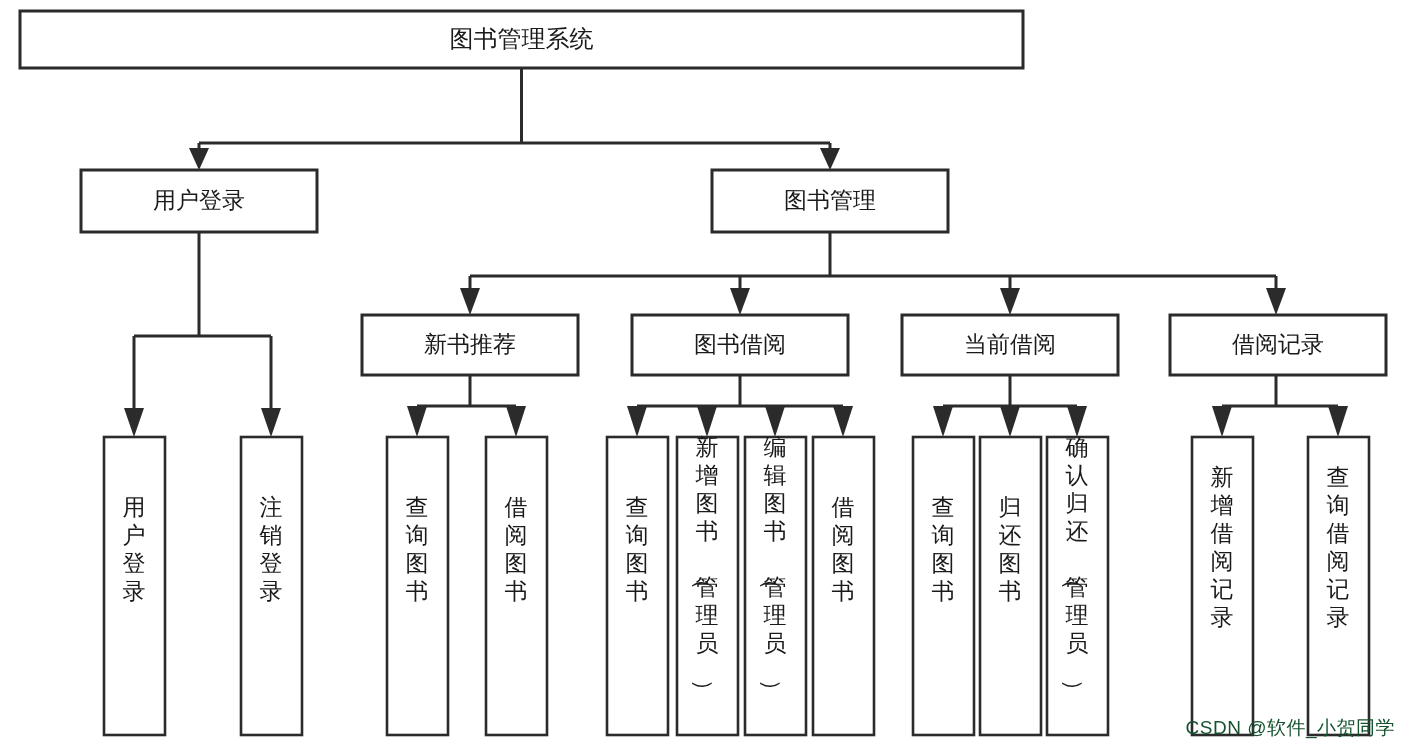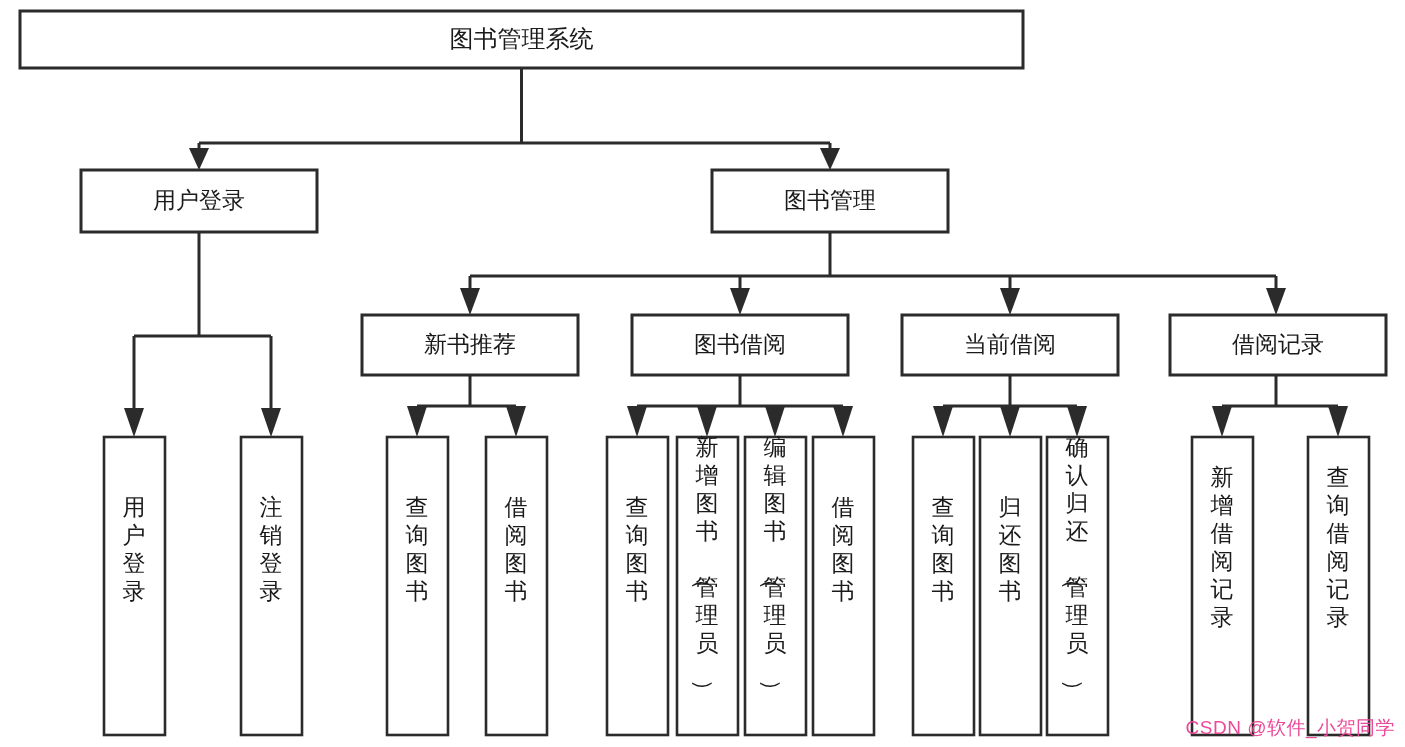--- a/index.html
+++ b/index.html
@@ -59,21 +59,21 @@
     font-family: "Liberation Sans", "DejaVu Sans", sans-serif;
     font-size: 23px;
     text-anchor: middle;
   }
   .watermark {
     position: absolute;
     right: 10px;
     bottom: 6px;
     font-family: "Liberation Sans", "DejaVu Sans", sans-serif;
     font-size: 19px;
-    color: #ec4899;
+    color: #14532d;
     letter-spacing: 0.5px;
     white-space: nowrap;
     pointer-events: none;
   }
 </style>
 </head>
 <body>
 
 <div id="diagram-root">
   <svg class="flow" viewBox="0 0 1405 747" xmlns="http://www.w3.org/2000/svg">

